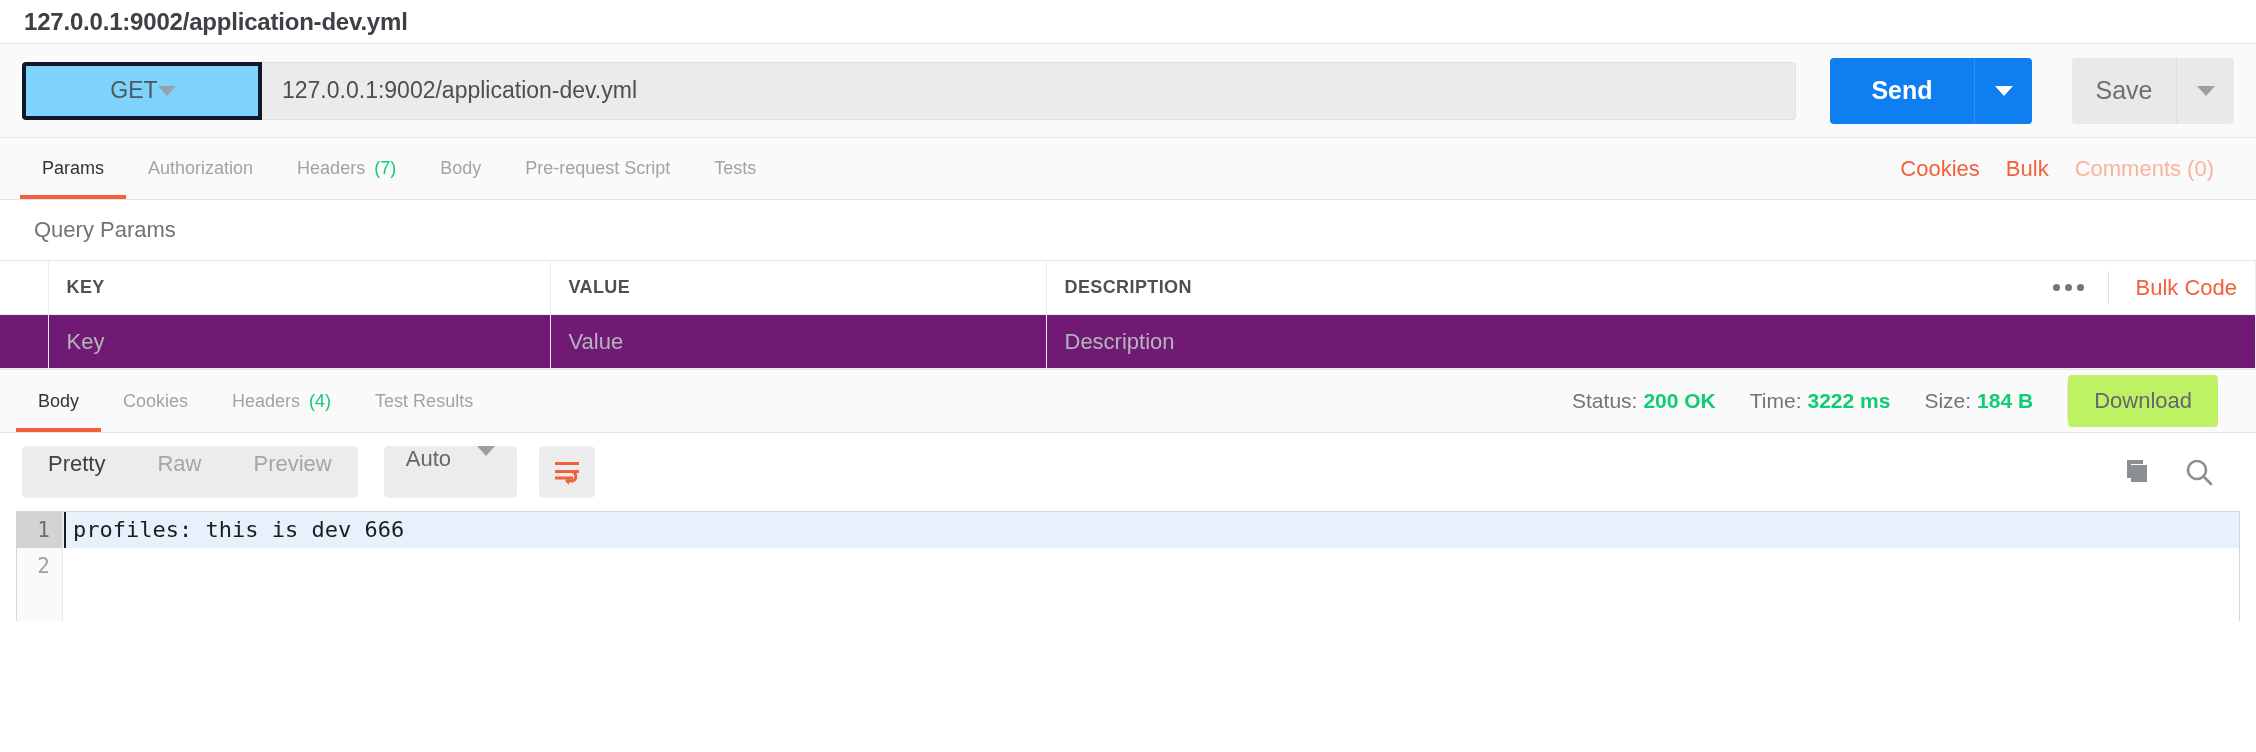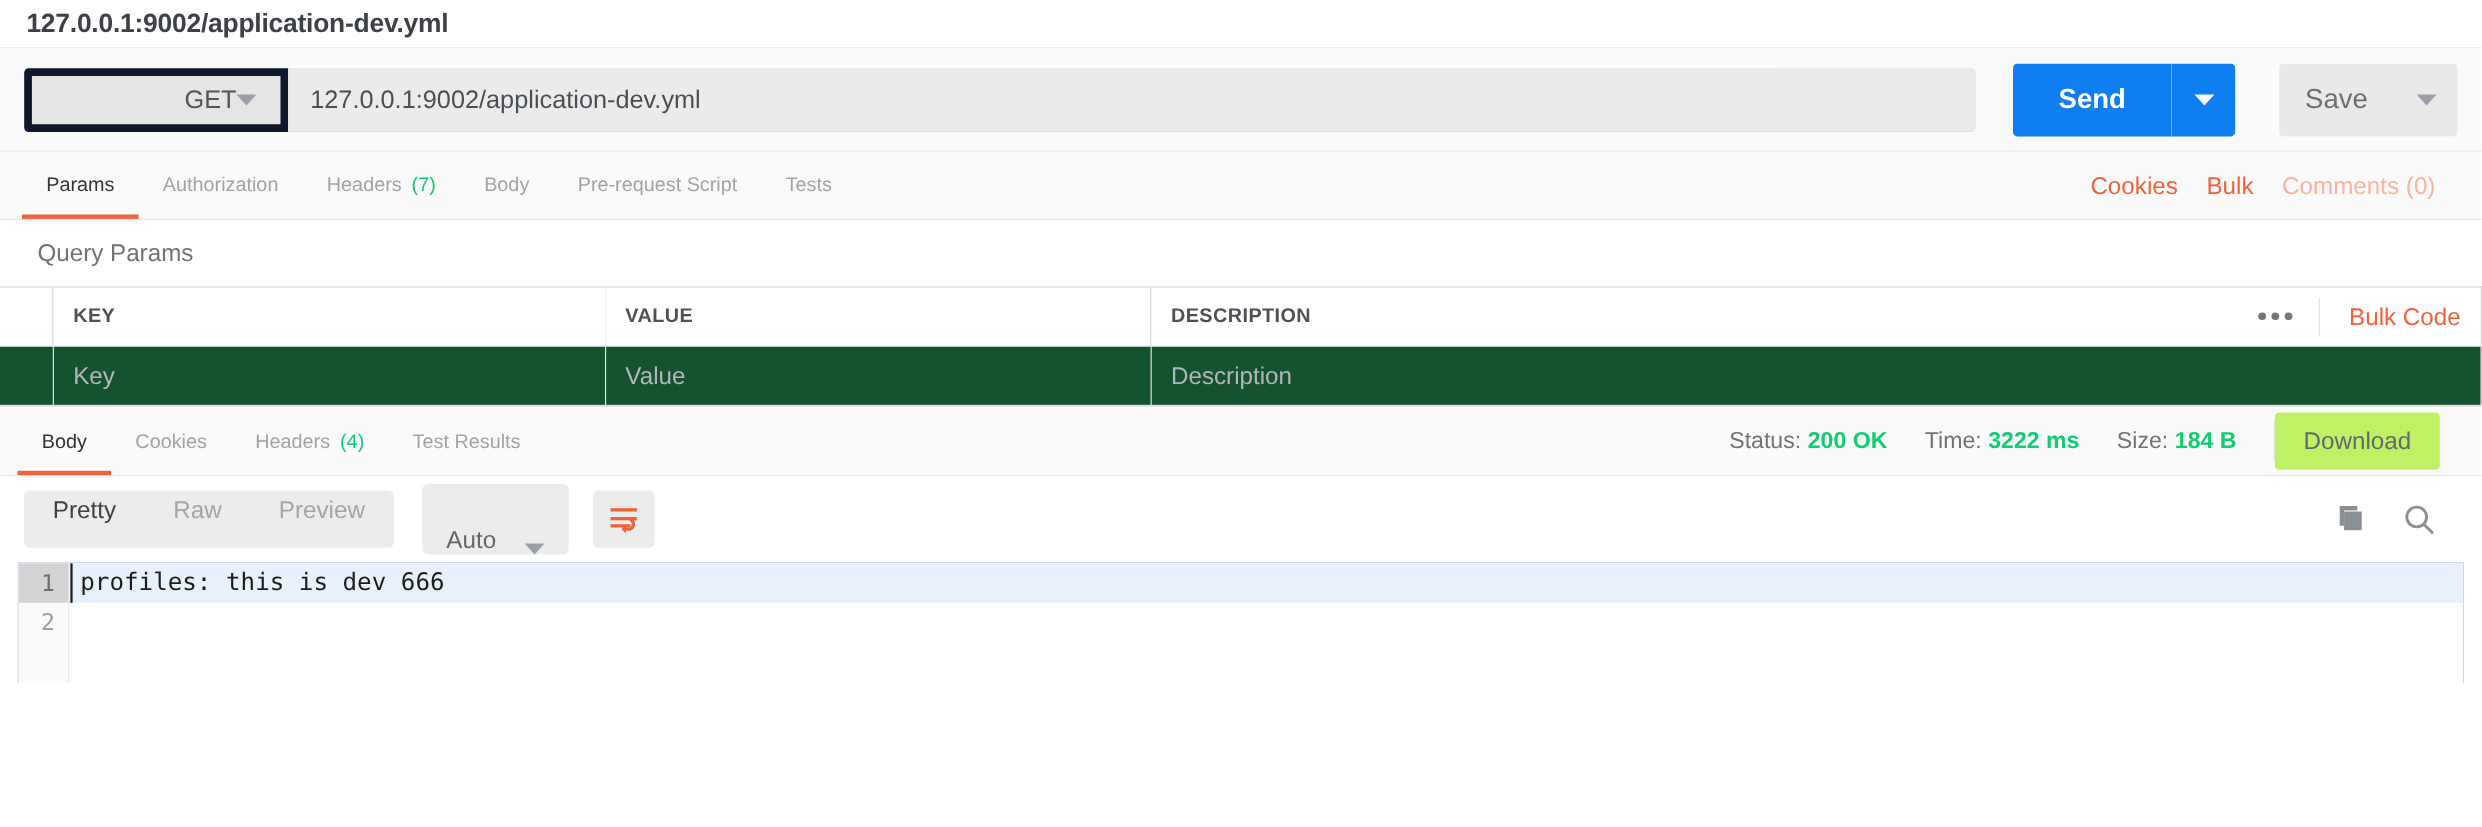--- a/index.html
+++ b/index.html
@@ -28,24 +28,24 @@
   
   .urlbar {
     height: 94px;
     background: #fafafa;
     display: flex; align-items: center;
     padding: 0 22px;
     border-bottom: 1px solid #e8e8e8;
   }
   .method-select {
     width: 240px; height: 58px;
-    background: #e5e5e5;
-    border: 7px solid #0f172a;
+    background: #7dd3fc;
+    border: 4px solid #0f172a;
     border-radius: 4px 0 0 4px;
-    display: flex; align-items: center; justify-content: flex-end;
+    display: flex; align-items: center; justify-content: center;
     padding: 0 22px 0 24px;
     cursor: pointer;
   }
   .method-select .mlabel { font-size: 23px; color: #50555a; }
   .caret-dn {
     width: 0; height: 0;
     border-left: 9px solid transparent;
     border-right: 9px solid transparent;
     border-top: 10px solid #9aa0a6;
   }
@@ -133,21 +133,21 @@
   }
   .link-orange { font-size: 22px; color: #f1613a; cursor: pointer; }
   .link-orange.muted { color: #f8b49c; }
 
   
   .qp-title {
     height: 60px; display: flex; align-items: center;
     padding: 0 34px; background: #fff;
     font-size: 22px; color: #6f7479;
   }
-  .tbl { width: 100%; border-collapse: collapse; background: #14532d; }
+  .tbl { width: 100%; border-collapse: collapse; background: #701a75; }
   .tbl tr { height: 54px; }
   .tbl .gutter-col { width: 48px; }
   .tbl th, .tbl td {
     border: 1px solid #eceef0;
     text-align: left;
     padding: 0 18px;
     font-weight: normal;
   }
   .tbl thead th {
     font-size: 18px; font-weight: bold; color: #4c5156;
@@ -207,23 +207,23 @@
     height: 52px;
   }
   .seg .sbtn {
     display: flex; align-items: center; padding: 0 26px;
     font-size: 22px; color: #a2a6aa; cursor: pointer;
     font-family: "Liberation Sans", sans-serif;
     background: transparent; border: none; height: 36px; text-align: right;
   }
   .seg .sbtn.active { color: #3d4246; }
   .auto-select {
-    margin-left: 26px; height: 64px;
+    margin-left: 26px; height: 52px;
     background: #ececec; border-radius: 5px;
-    display: flex; align-items: flex-end; gap: 26px;
+    display: flex; align-items: flex-start; gap: 26px;
     padding: 0 22px; cursor: pointer;
   }
   .auto-select span { font-size: 22px; color: #63686d; }
   .wrap-btn {
     margin-left: 22px; width: 56px; height: 52px;
     background: #ececec; border-radius: 5px;
     display: flex; align-items: center; justify-content: center;
     cursor: pointer; border: none;
   }
   .tool-right { margin-left: auto; display: flex; align-items: center; gap: 34px; padding-right: 20px; }

